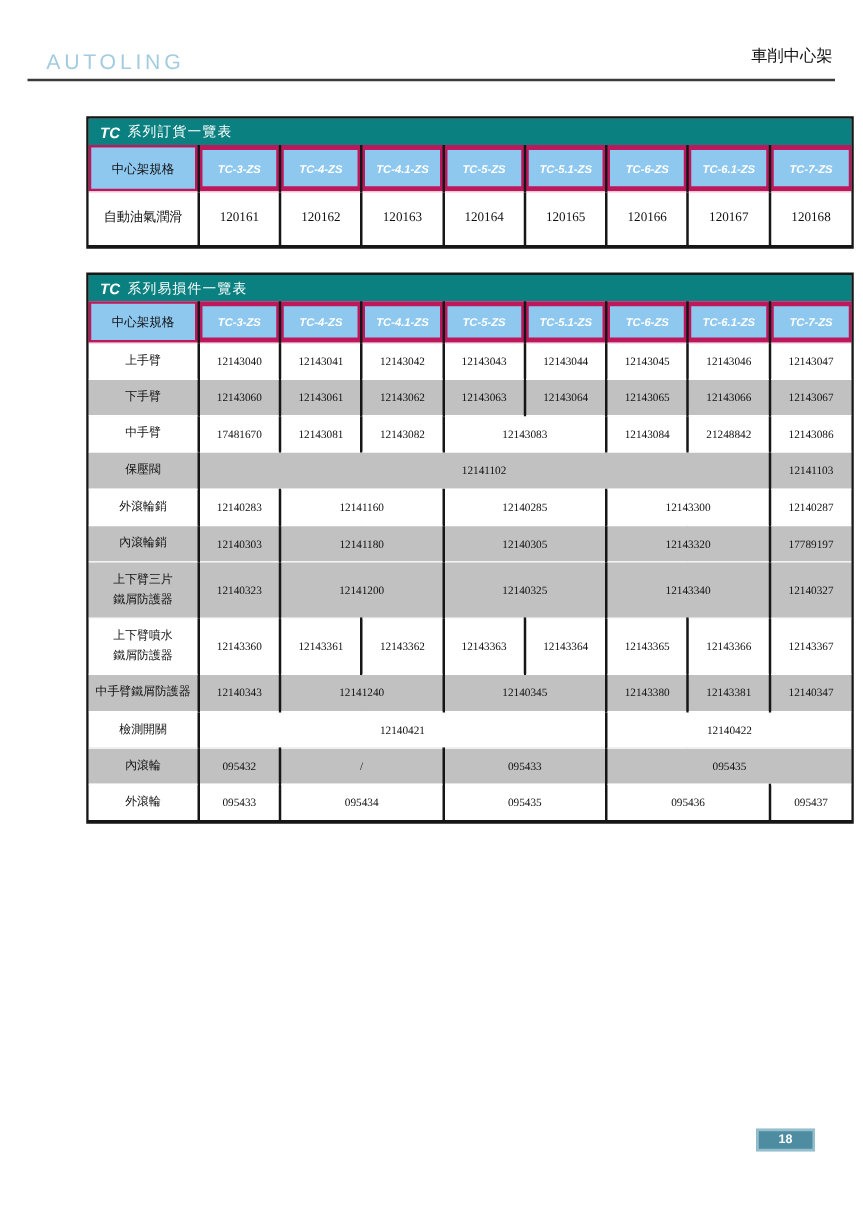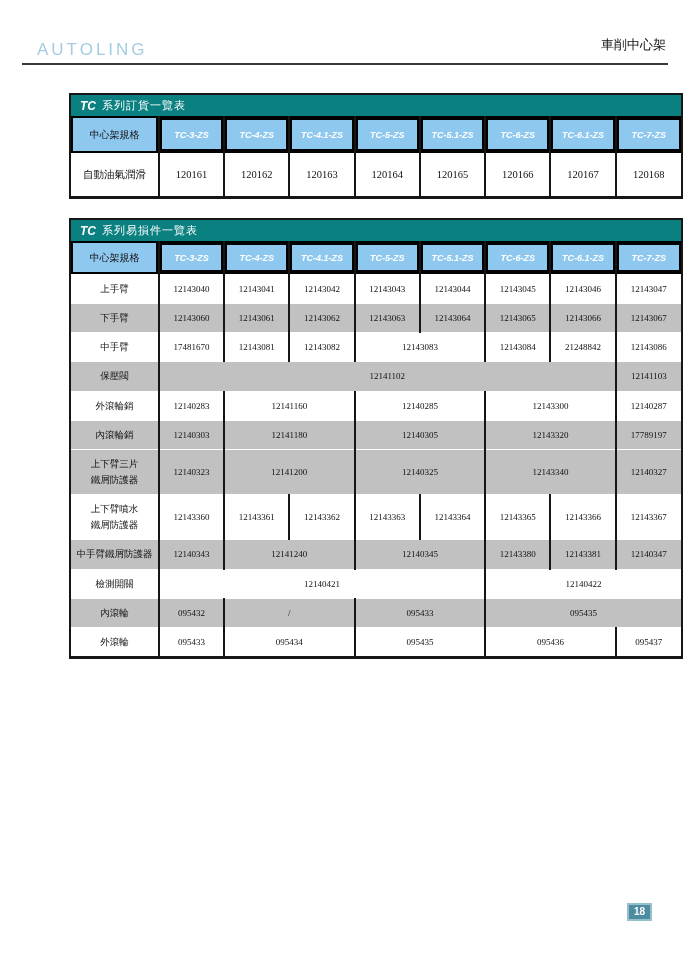--- a/index.html
+++ b/index.html
@@ -48,21 +48,21 @@
   }
   .tc-prefix {
     font-family: "Liberation Sans", sans-serif;
     font-weight: bold; font-style: italic;
     font-size: 12px; margin-right: 6px;
   }
   .tbl-title-text { font-size: 11px; letter-spacing: 1px; }
 
   table { width: 100%; border-collapse: collapse; table-layout: fixed; }
 
-  th { padding: 0; background: #000000; border-left: 2px solid #161616; vertical-align: middle; }
+  th { padding: 0; background: #be185d; border-left: 2px solid #161616; vertical-align: middle; }
   th:first-child { border-left: none; }
   th .hd {
     margin: 2px; background: #8fc8ef; color: #ffffff;
     font-family: "Liberation Sans", sans-serif;
     font-style: italic; font-weight: bold; font-size: 9px;
     padding: 8px 0 7px 0; text-align: center;
   }
   th.corner .hd {
     color: #111111; font-family: "Liberation Serif", serif;
     font-style: normal; font-weight: normal; font-size: 10px;
@@ -81,21 +81,21 @@
   tr.gray td { background: #c1c1c1; }
   td.row-label { font-size: 9.5px; white-space: pre-line; line-height: 1.7; }
   #order-table td { font-size: 10.5px; padding: 12px 0; }
 
   
   .page-badge {
     position: absolute; right: 38px; top: 903px;
     background: #4d8ca1; border: 2px solid #96bfce;
     color: #ffffff; font-family: "Liberation Sans", sans-serif;
     font-size: 10px; font-weight: bold;
-    padding: 1px 5px; line-height: 12px;
+    padding: 1px 16px; line-height: 12px;
   }
 </style>
 </head>
 <body>
 
 <div class="page">
 
   <div class="hdr">
     <div class="logo">AUTOLING</div>
     <div class="hdr-cat">車削中心架</div>

